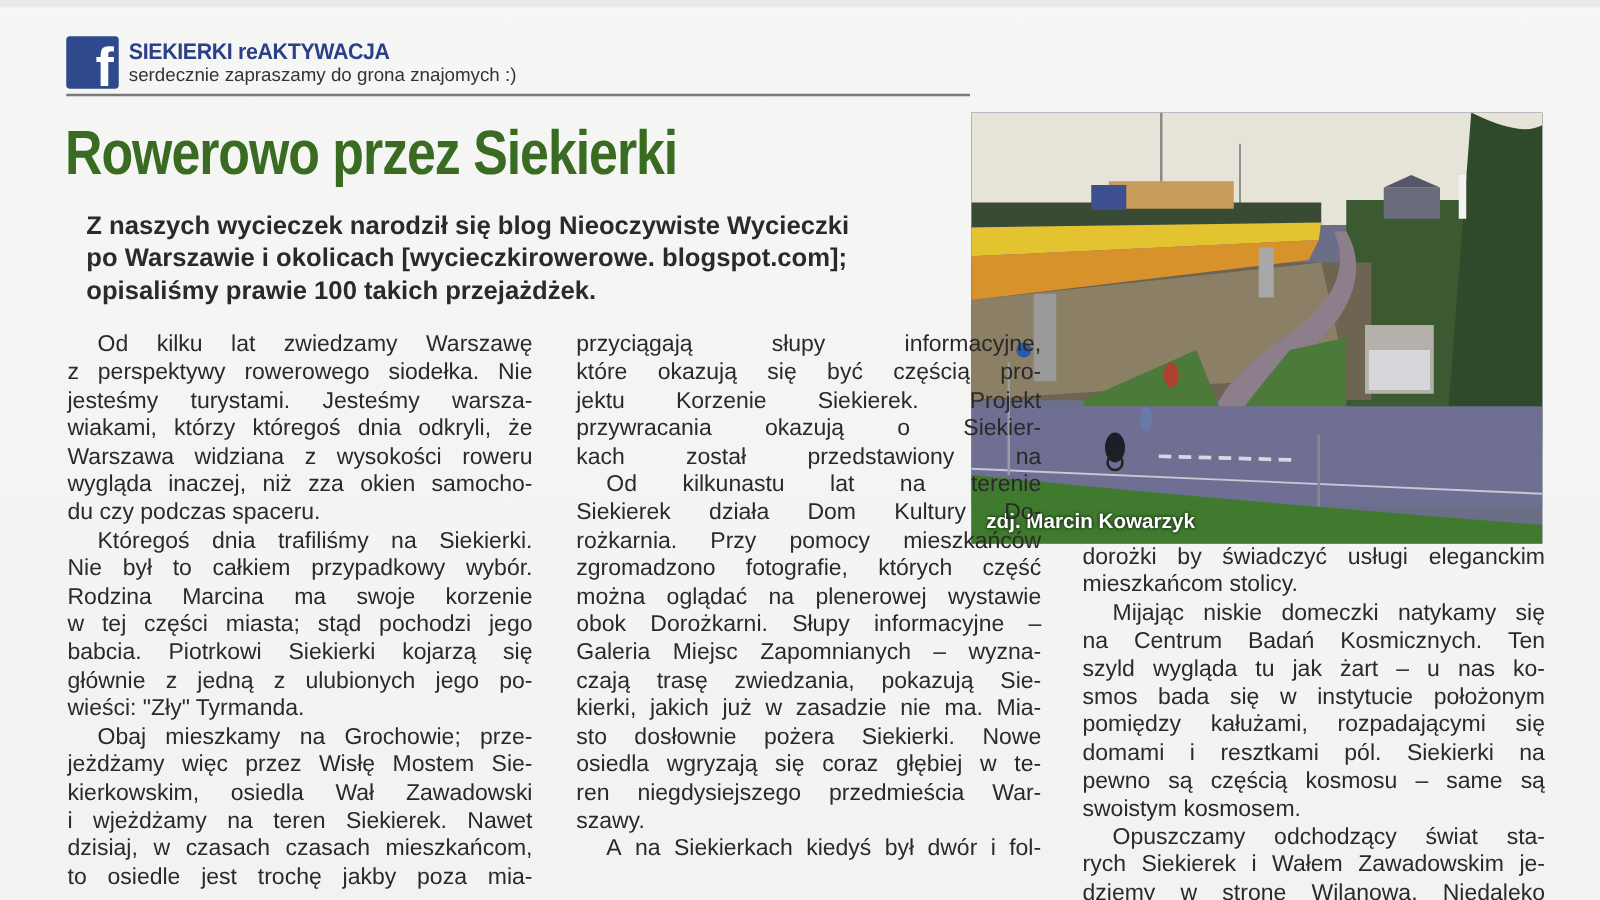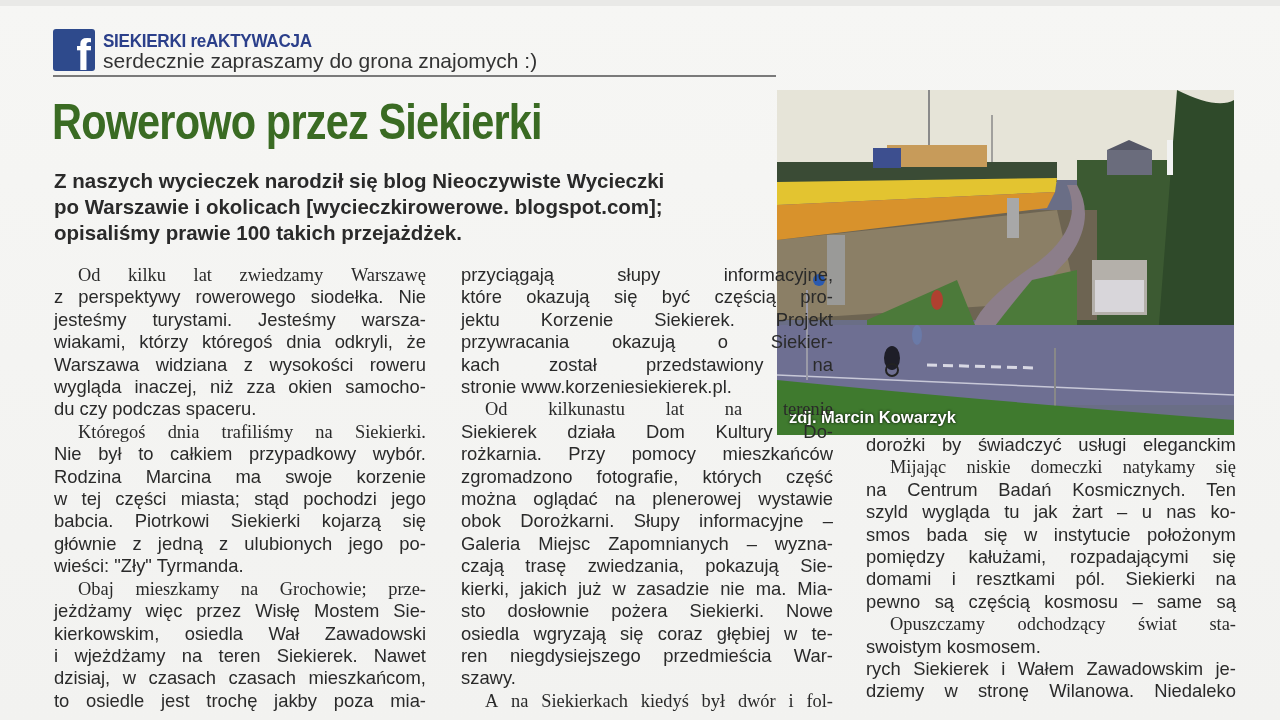--- a/index.html
+++ b/index.html
@@ -24,56 +24,56 @@
     position: absolute; right: 4px; bottom: -6px;
     font-family: "Liberation Sans", sans-serif; font-weight: bold;
     font-size: 44px; color: #fff; line-height: 1;
   }
   .header-text { margin-left: 8px; display: flex; flex-direction: column; }
   .header-title {
     font-family: "Liberation Sans", sans-serif; font-weight: bold;
     font-size: 18px; color: #2b3f8a; letter-spacing: -0.3px; line-height: 20px;
     transform: scaleX(0.95); transform-origin: left;
   }
-  .header-sub { font-size: 21px; color: #333; line-height: 19px; }
+  .header-sub { font-size: 15px; color: #333; line-height: 19px; }
   .header-rule { position: absolute; left: 53px; top: 75px; width: 723px; height: 2px; background: #7a7a7a; }
   .top-rule { position: absolute; left: 0; top: 0; width: 1280px; height: 6px; background: #e9e9e7; }
 
   
   .title {
     position: absolute; left: 52px; top: 92px;
     font-family: "Liberation Sans", sans-serif; font-weight: bold;
     font-size: 50px; color: #3a6b23; letter-spacing: -1px;
     transform: scaleX(0.83); transform-origin: left; white-space: nowrap;
     line-height: 60px;
   }
   .lead {
     position: absolute; left: 54px; top: 168px; width: 720px;
     font-weight: bold; font-size: 20.5px; line-height: 26px; color: #2a2a2a;
   }
-  .lead div { white-space: nowrap; }
+  .lead div { white-space: nowrap; margin-left: 15px; }
 
   
   .photo {
     position: absolute; left: 777px; top: 90px; width: 457px; height: 345px;
     overflow: hidden; background: #6a6e86;
   }
   .photo svg { position: absolute; left: 0; top: 0; }
   .photo-credit {
     position: absolute; left: 12px; bottom: 8px; color: #fff;
     font-weight: bold; font-size: 16.5px; text-shadow: 0 0 3px #000;
   }
 
   
   .col {
     position: absolute; font-size: 18.4px; line-height: 22.4px; color: #2a2a2a;
   }
   .col .line { white-space: nowrap; display: flex; justify-content: space-between; }
   .col .line.last { justify-content: flex-start; }
-  .col .line.indent { padding-left: 24px; font-family: Liberation Serif, serif; }
+  .col .line.indent { padding-left: 24px; }
   .col1 { left: 54px; top: 264px; width: 372px; }
   .col2 { left: 461px; top: 264px; width: 372px; }
   .col3 { left: 866px; top: 434px; width: 370px; }
   .col .line span.w { display: inline; }
   .edge-letters { position: absolute; left: 1262px; top: 420px; width: 18px; font-size: 14px; color: #444; line-height: 22px; }
 </style>
 </head>
 <body>
 
 <div class="page">
@@ -314,21 +314,20 @@
         <span class="w">okazują</span>
         <span class="w">o</span>
         <span class="w">Siekier-</span>
       </div>
       <div class="line">
         <span class="w">kach</span>
         <span class="w">został</span>
         <span class="w">przedstawiony</span>
         <span class="w">na</span>
       </div>
-      <div class="line last">stronie www.korzeniesiekierek.pl.</div>
       <div class="line indent">
         <span class="w">Od</span>
         <span class="w">kilkunastu</span>
         <span class="w">lat</span>
         <span class="w">na</span>
         <span class="w">terenie</span>
       </div>
       <div class="line">
         <span class="w">Siekierek</span>
         <span class="w">działa</span>
@@ -421,20 +420,21 @@
       </div>
     </div>
   <div class="col col3" id="col2">
       <div class="line">
         <span class="w">dorożki</span>
         <span class="w">by</span>
         <span class="w">świadczyć</span>
         <span class="w">usługi</span>
         <span class="w">eleganckim</span>
       </div>
+      <div class="line last">mieszkańcom stolicy.</div>
       <div class="line indent">
         <span class="w">Mijając</span>
         <span class="w">niskie</span>
         <span class="w">domeczki</span>
         <span class="w">natykamy</span>
         <span class="w">się</span>
       </div>
       <div class="line">
         <span class="w">na</span>
         <span class="w">Centrum</span>
@@ -477,27 +477,27 @@
       </div>
       <div class="line">
         <span class="w">pewno</span>
         <span class="w">są</span>
         <span class="w">częścią</span>
         <span class="w">kosmosu</span>
         <span class="w">–</span>
         <span class="w">same</span>
         <span class="w">są</span>
       </div>
+      <div class="line last">swoistym kosmosem.</div>
       <div class="line indent">
         <span class="w">Opuszczamy</span>
         <span class="w">odchodzący</span>
         <span class="w">świat</span>
         <span class="w">sta-</span>
       </div>
-      <div class="line last">swoistym kosmosem.</div>
       <div class="line">
         <span class="w">rych</span>
         <span class="w">Siekierek</span>
         <span class="w">i</span>
         <span class="w">Wałem</span>
         <span class="w">Zawadowskim</span>
         <span class="w">je-</span>
       </div>
       <div class="line">
         <span class="w">dziemy</span>

